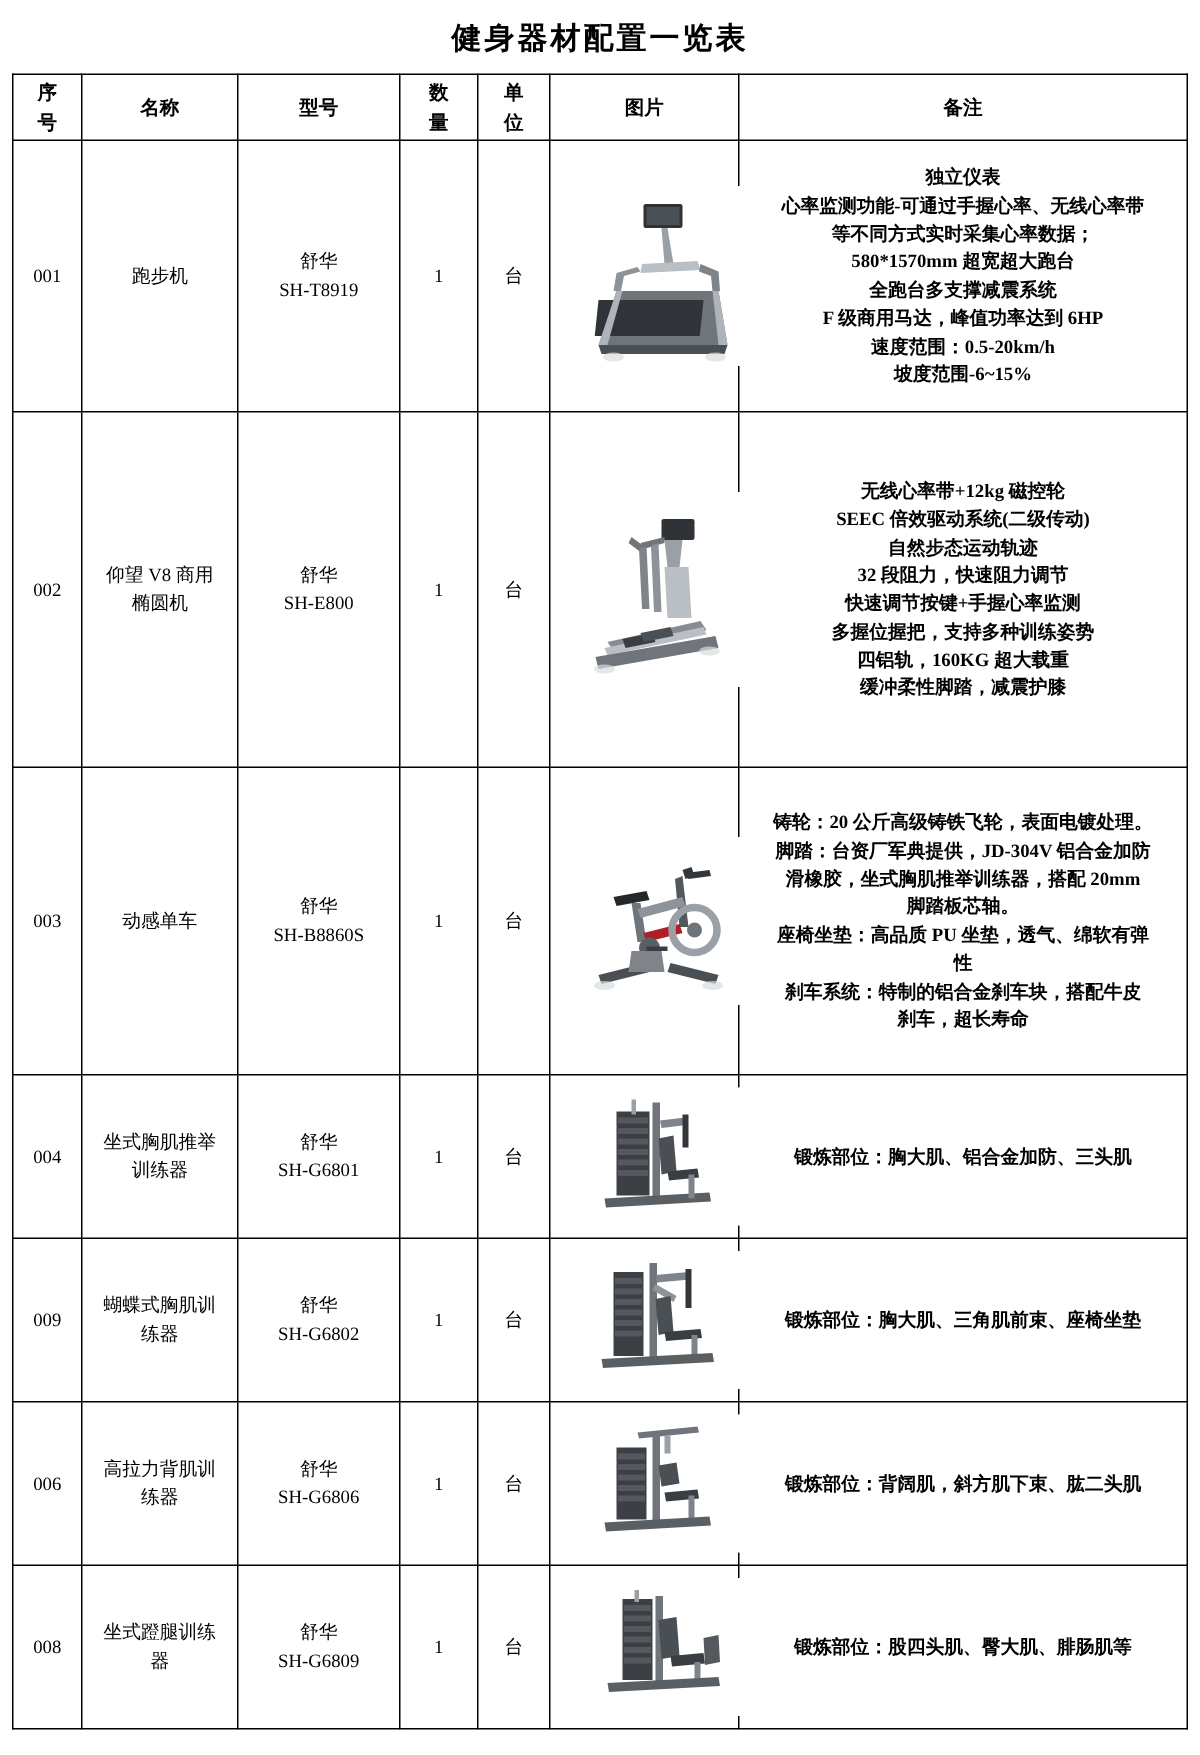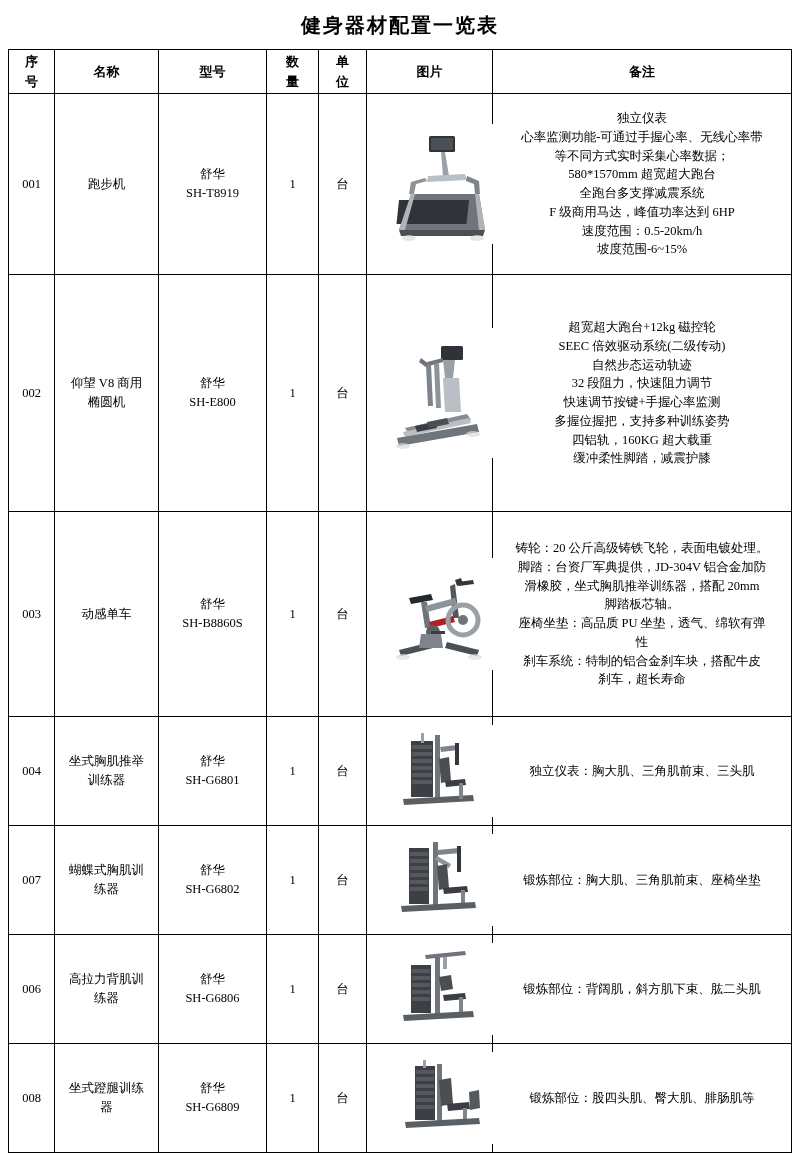--- a/index.html
+++ b/index.html
@@ -51,20 +51,21 @@
   .col-qty   { width: 52px; }
   .col-unit  { width: 48px; }
   .col-img   { width: 126px; }
   .col-note  { width: auto; }
 
   td.note {
     text-align: left;
     padding: 6px 8px;
     font-size: 12.5px;
     line-height: 1.72;
+    font-weight: bold;
   }
   td.note .line { white-space: normal; }
   td.name, td.model {
     line-height: 1.7;
   }
   .imgcell {
     padding: 2px;
   }
   .photo {
     width: 118px;
@@ -188,21 +189,21 @@
               <path d="M34 98 L54 94 L56 100 L36 104 Z" fill="#3a3e42"></path>
               <path d="M46 94 L66 90 L68 96 L48 100 Z" fill="#4a4f54"></path>
 
               <path d="M16 110 L96 96 L98 104 L18 118 Z" fill="#6f757b"></path>
               <ellipse cx="22" cy="118" rx="7" ry="3" fill="#d9dbdd" opacity="0.7"></ellipse>
               <ellipse cx="92" cy="106" rx="7" ry="3" fill="#d9dbdd" opacity="0.7"></ellipse>
             </svg>
           </div>
         </td>
         <td class="note">
-          <div class="line">超宽超大跑台+12kg 磁控轮</div>
+          <div class="line">无线心率带+12kg 磁控轮</div>
           <div class="line">SEEC 倍效驱动系统(二级传动)</div>
           <div class="line">自然步态运动轨迹</div>
           <div class="line">32 段阻力，快速阻力调节</div>
           <div class="line">快速调节按键+手握心率监测</div>
           <div class="line">多握位握把，支持多种训练姿势</div>
           <div class="line">四铝轨，160KG 超大载重</div>
           <div class="line">缓冲柔性脚踏，减震护膝</div>
         </td>
       </tr>
 
@@ -289,26 +290,26 @@
               <path d="M58 34 L68 32 L70 56 L60 58 Z" fill="#4a4f54"></path>
 
               <path d="M64 56 L84 54 L85 60 L65 62 Z" fill="#3a3e42"></path>
 
               <path d="M22 74 L92 70 L93 76 L23 80 Z" fill="#5a5f64"></path>
               <rect x="78" y="58" width="4" height="16" fill="#7e848a"></rect>
             </svg>
           </div>
         </td>
         <td class="note">
-          <div class="line">独立仪表：胸大肌、三角肌前束、三头肌</div>
+          <div class="line">锻炼部位：胸大肌、铝合金加防、三头肌</div>
         </td>
       </tr>
 
       <tr class="r5">
-        <td>007</td>
+        <td>009</td>
         <td class="name">蝴蝶式胸肌训练器</td>
         <td class="model">
           <div>舒华</div>
           <div>SH-G6802</div>
         </td>
         <td>1</td>
         <td>台</td>
         <td class="imgcell">
           <div class="photo">
             <svg width="116" height="92" viewBox="0 0 116 92">

